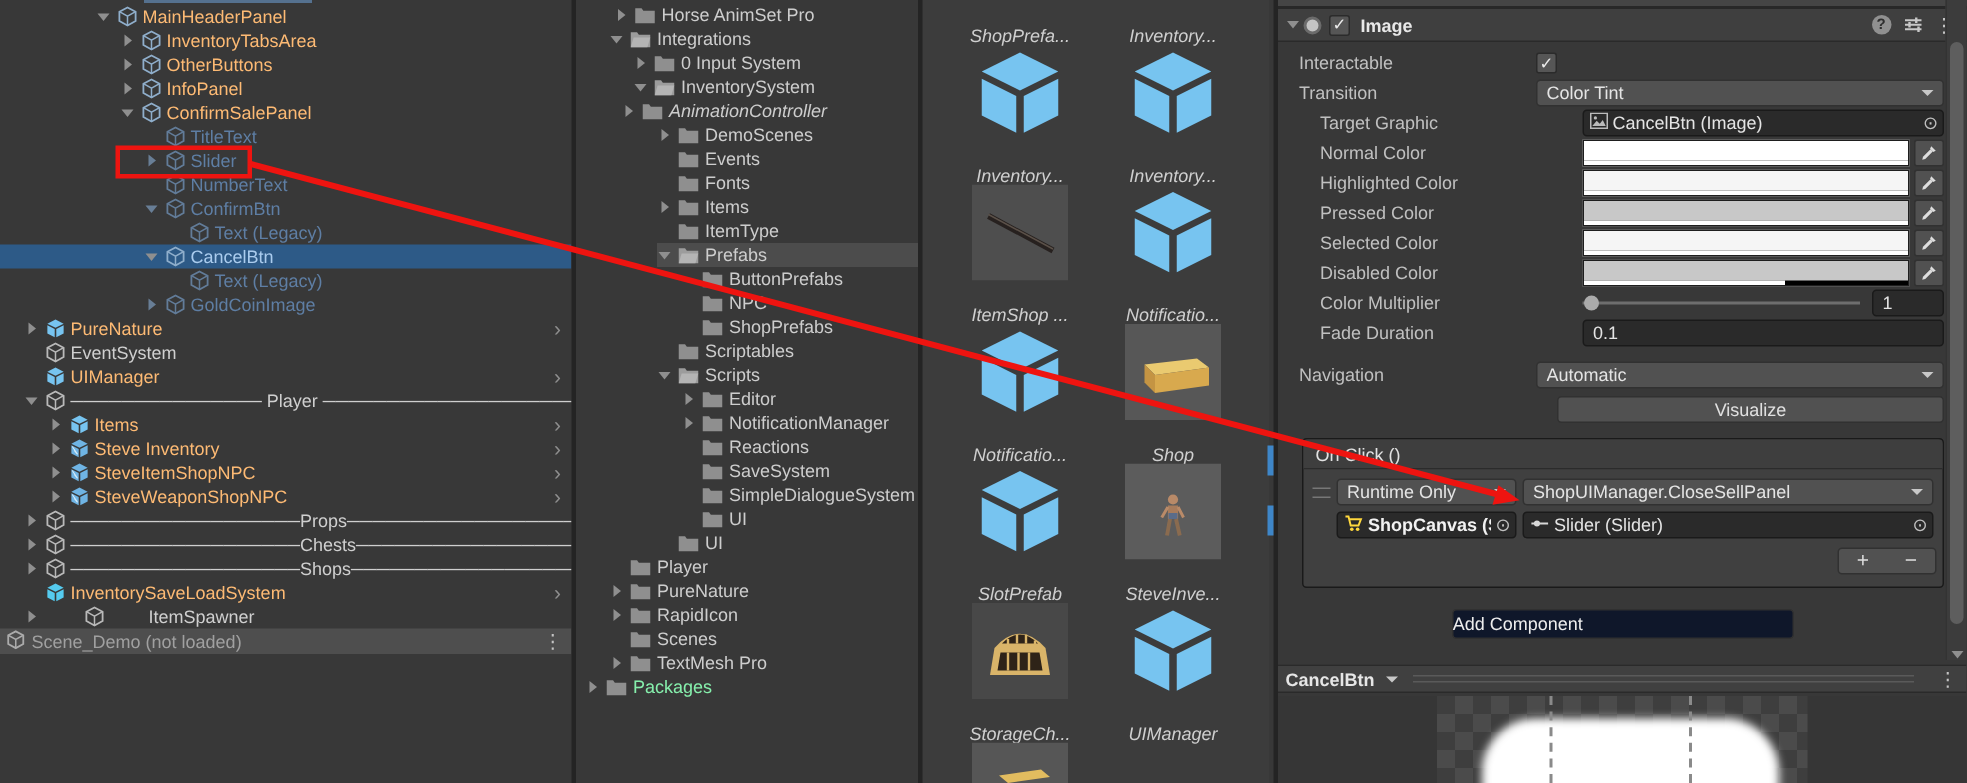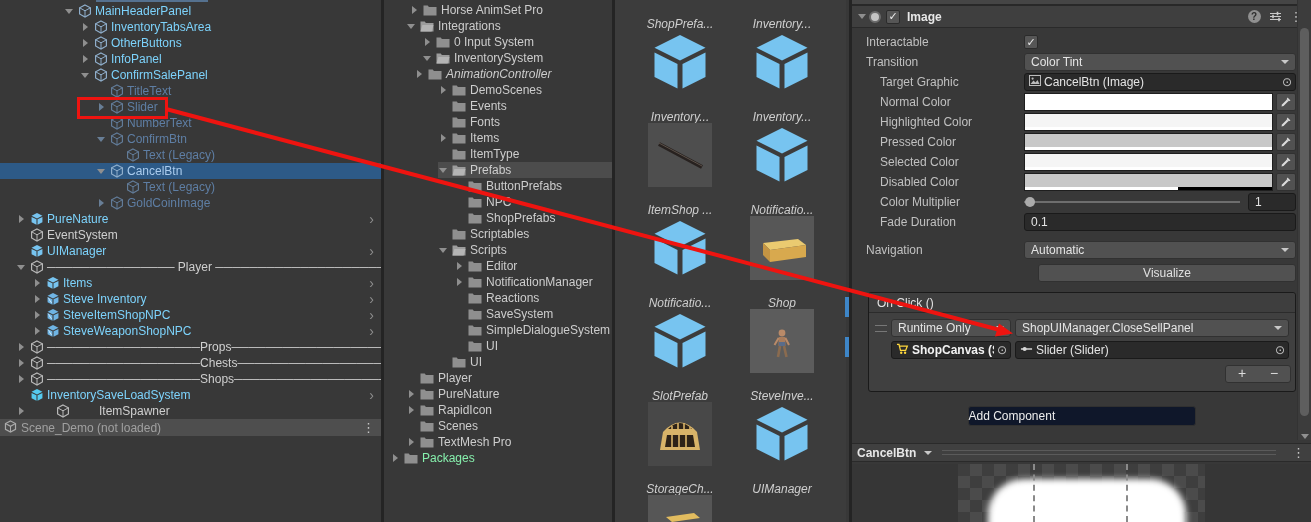--- a/index.html
+++ b/index.html
@@ -17,21 +17,21 @@
     background:linear-gradient(90deg,transparent 96px,#55718f 96px,#55718f 208px,transparent 208px);
     background-size:100% 2px; background-repeat:no-repeat; background-position:0 0; }
   .hrow { height:16px; display:flex; align-items:center; position:relative; white-space:nowrap; }
   .hrow.sel { background:#2D5A87; }
   .harrow { width:14px; flex:none; display:flex; align-items:center; justify-content:center; }
   .tri-r { width:0;height:0;border-left:5px solid #8F8F8F;border-top:4px solid transparent;border-bottom:4px solid transparent; }
   .tri-d { width:0;height:0;border-top:5px solid #8F8F8F;border-left:4px solid transparent;border-right:4px solid transparent; }
   .dimtri .tri-r { border-left-color:#687E96; } .dimtri .tri-d { border-top-color:#687E96; }
   .hicon { width:17px; flex:none; display:flex; align-items:center; justify-content:center; }
   .hlabel { padding-left:2px; }
-  .hlabel.bright { color:#7dd3fc; } .sel .hlabel.bright { color:#AACCEE; }
+  .hlabel.bright { color:#fdba74; } .sel .hlabel.bright { color:#AACCEE; }
   .hlabel.dim { color:#5E7EA4; }
   .hlabel.plain { color:#CFCFCF; }
   .chev { position:absolute; right:7px; color:#8E8E8E; font-size:14px; line-height:12px; }
   .scenebar { position:absolute; left:0; right:0; top:419px; height:17px; background:#4E4E4E;
     display:flex; align-items:center; color:#A0A0A0; padding-left:4px; }
   .scenebar .lbl { padding-left:4px; flex:1; }
   .dots { color:#C4C4C4; font-size:13px; padding:0 6px; }
 
   
   .ttop { height:2px; }
@@ -56,21 +56,21 @@
   .checkbox { width:14px; height:14px; background:#565656; border:1px solid #2B2B2B; border-radius:2px;
     display:flex; align-items:center; justify-content:center; color:#ECECEC; font-size:11px; font-weight:bold; }
   .comp-title { font-weight:bold; color:#E8E8E8; padding-left:7px; flex:1; }
   .hdr-ico { width:18px; display:flex; align-items:center; justify-content:center; margin-left:3px; }
   .help { width:13px; height:13px; border-radius:50%; background:#909090; color:#2E2E2E; font-size:10px;
     font-weight:bold; display:flex; align-items:center; justify-content:center; }
 
   .props { padding-top:4px; }
   .irow { height:20px; display:flex; align-items:center; margin-right:15px; }
   .ilabel { width:172px; flex:none; color:#C0C0C0; padding-left:14px; overflow:hidden; white-space:nowrap; }
-  .ilabel.sub { width:172px; padding-left:28px; }
+  .ilabel.sub { width:203px; padding-left:28px; }
   .ival { flex:1; display:flex; align-items:center; min-width:0; }
   .dd { height:18px; background:#515151; border-radius:3px; border:1px solid #313131;
     display:flex; align-items:center; padding:0 6px; flex:1; min-width:0; }
   .dd .txt { flex:1; color:#E4E4E4; overflow:hidden; white-space:nowrap; }
   .caret { width:0; height:0; border-top:4px solid #C8C8C8; border-left:4px solid transparent;
     border-right:4px solid transparent; margin-left:4px; flex:none; }
   .obj { height:18px; background:#2A2A2A; border:1px solid #1A1A1A; border-radius:3px;
     display:flex; align-items:center; padding-left:4px; flex:1; min-width:0; color:#E4E4E4; }
   .obj .txt { flex:1; overflow:hidden; white-space:nowrap; padding-left:3px; }
   .obj .txt.boldtxt { font-weight:bold; color:#F2F2F2; }

